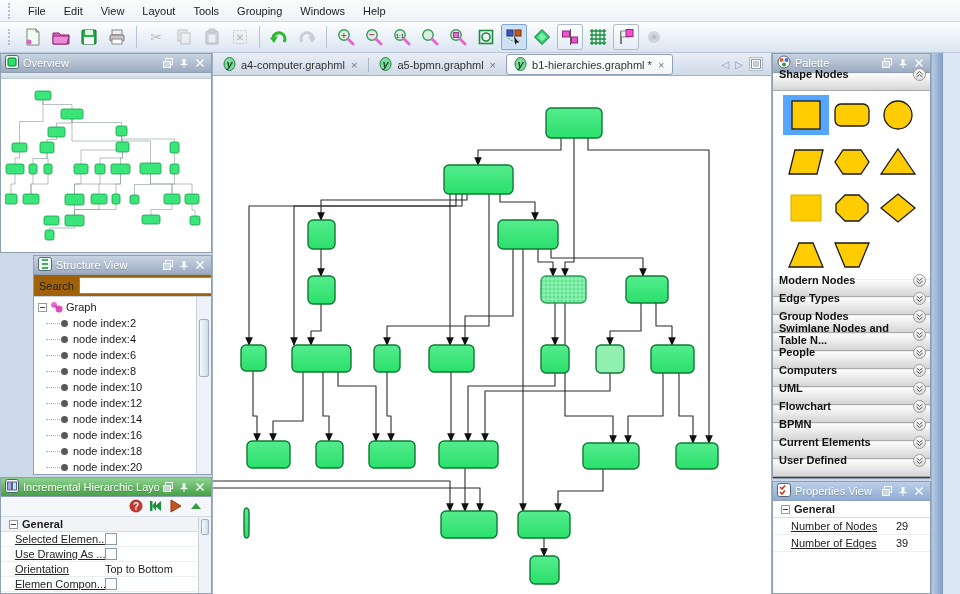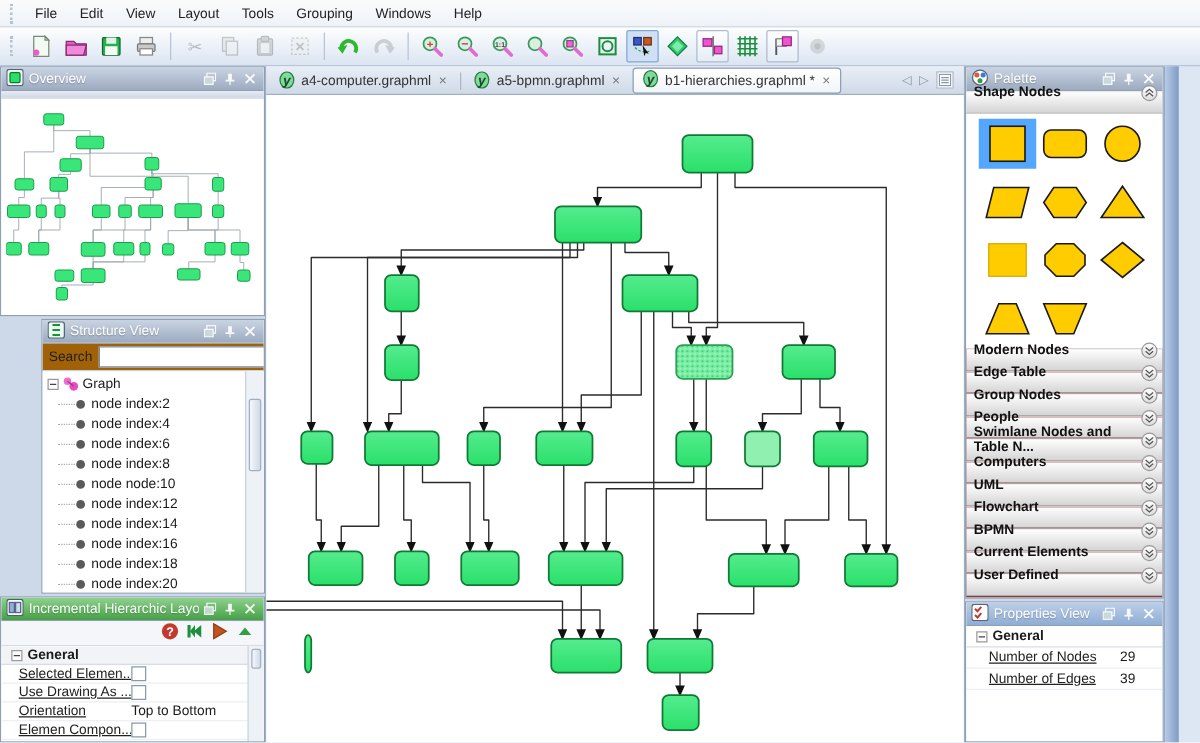--- a/index.html
+++ b/index.html
@@ -413,21 +413,21 @@
               <span>node index:6</span>
             </div>
             <div class="tree-row">
               <span class="tree-stem"></span>
               <span class="bullet"></span>
               <span>node index:8</span>
             </div>
             <div class="tree-row">
               <span class="tree-stem"></span>
               <span class="bullet"></span>
-              <span>node node:10</span>
+              <span>node index:10</span>
             </div>
             <div class="tree-row">
               <span class="tree-stem"></span>
               <span class="bullet"></span>
               <span>node index:12</span>
             </div>
             <div class="tree-row">
               <span class="tree-stem"></span>
               <span class="bullet"></span>
               <span>node index:14</span>
@@ -744,48 +744,48 @@
           <div class="sec-head">
             <span>Modern Nodes</span>
             <span class="chev-circle">
               <svg width="9" height="9">
                 <path d="M1.5,2 4.5,4.5 7.5,2" fill="none" stroke="#555"></path>
                 <path d="M1.5,5 4.5,7.5 7.5,5" fill="none" stroke="#555"></path>
               </svg>
             </span>
           </div>
           <div class="sec-head">
-            <span>Edge Table</span>
+            <span>Edge Types</span>
             <span class="chev-circle">
               <svg width="9" height="9">
                 <path d="M1.5,2 4.5,4.5 7.5,2" fill="none" stroke="#555"></path>
                 <path d="M1.5,5 4.5,7.5 7.5,5" fill="none" stroke="#555"></path>
               </svg>
             </span>
           </div>
           <div class="sec-head">
             <span>Group Nodes</span>
             <span class="chev-circle">
               <svg width="9" height="9">
                 <path d="M1.5,2 4.5,4.5 7.5,2" fill="none" stroke="#555"></path>
                 <path d="M1.5,5 4.5,7.5 7.5,5" fill="none" stroke="#555"></path>
               </svg>
             </span>
           </div>
           <div class="sec-head">
+            <span>Swimlane Nodes and Table N...</span>
+            <span class="chev-circle">
+              <svg width="9" height="9">
+                <path d="M1.5,2 4.5,4.5 7.5,2" fill="none" stroke="#555"></path>
+                <path d="M1.5,5 4.5,7.5 7.5,5" fill="none" stroke="#555"></path>
+              </svg>
+            </span>
+          </div>
+          <div class="sec-head">
             <span>People</span>
-            <span class="chev-circle">
-              <svg width="9" height="9">
-                <path d="M1.5,2 4.5,4.5 7.5,2" fill="none" stroke="#555"></path>
-                <path d="M1.5,5 4.5,7.5 7.5,5" fill="none" stroke="#555"></path>
-              </svg>
-            </span>
-          </div>
-          <div class="sec-head">
-            <span>Swimlane Nodes and Table N...</span>
             <span class="chev-circle">
               <svg width="9" height="9">
                 <path d="M1.5,2 4.5,4.5 7.5,2" fill="none" stroke="#555"></path>
                 <path d="M1.5,5 4.5,7.5 7.5,5" fill="none" stroke="#555"></path>
               </svg>
             </span>
           </div>
           <div class="sec-head">
             <span>Computers</span>
             <span class="chev-circle">

